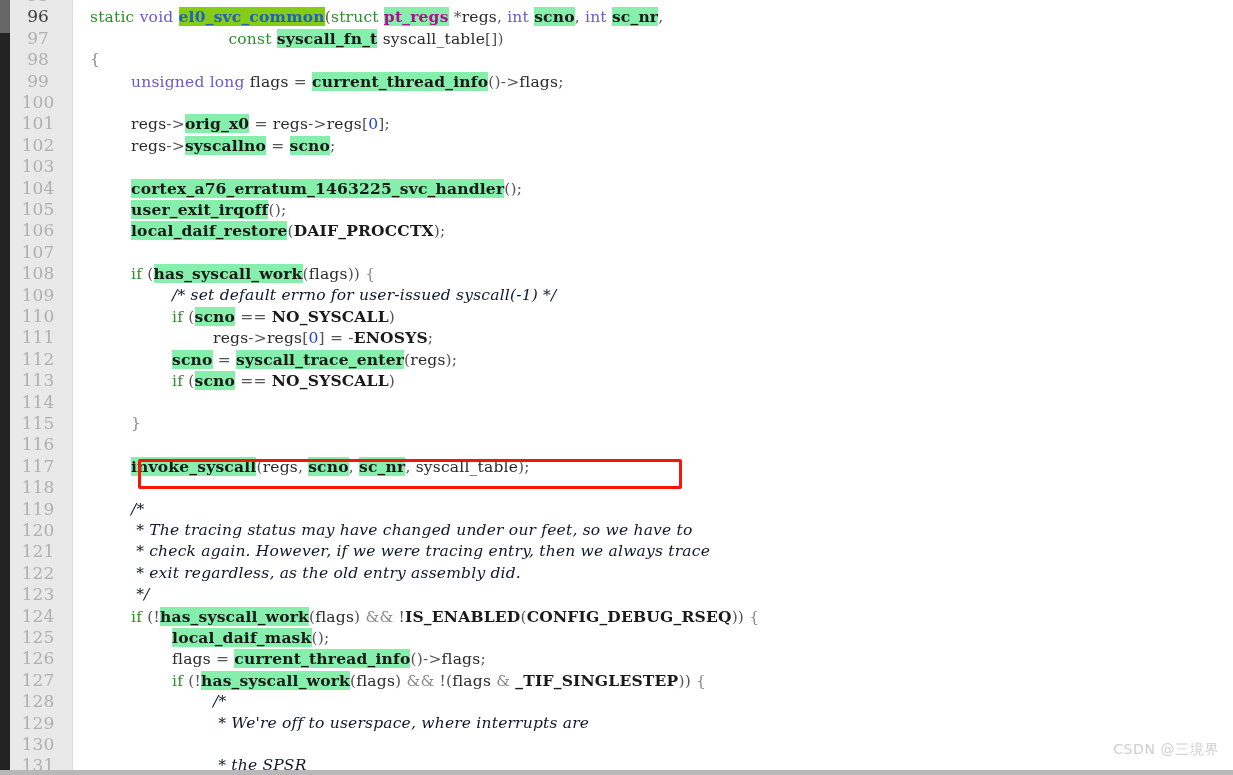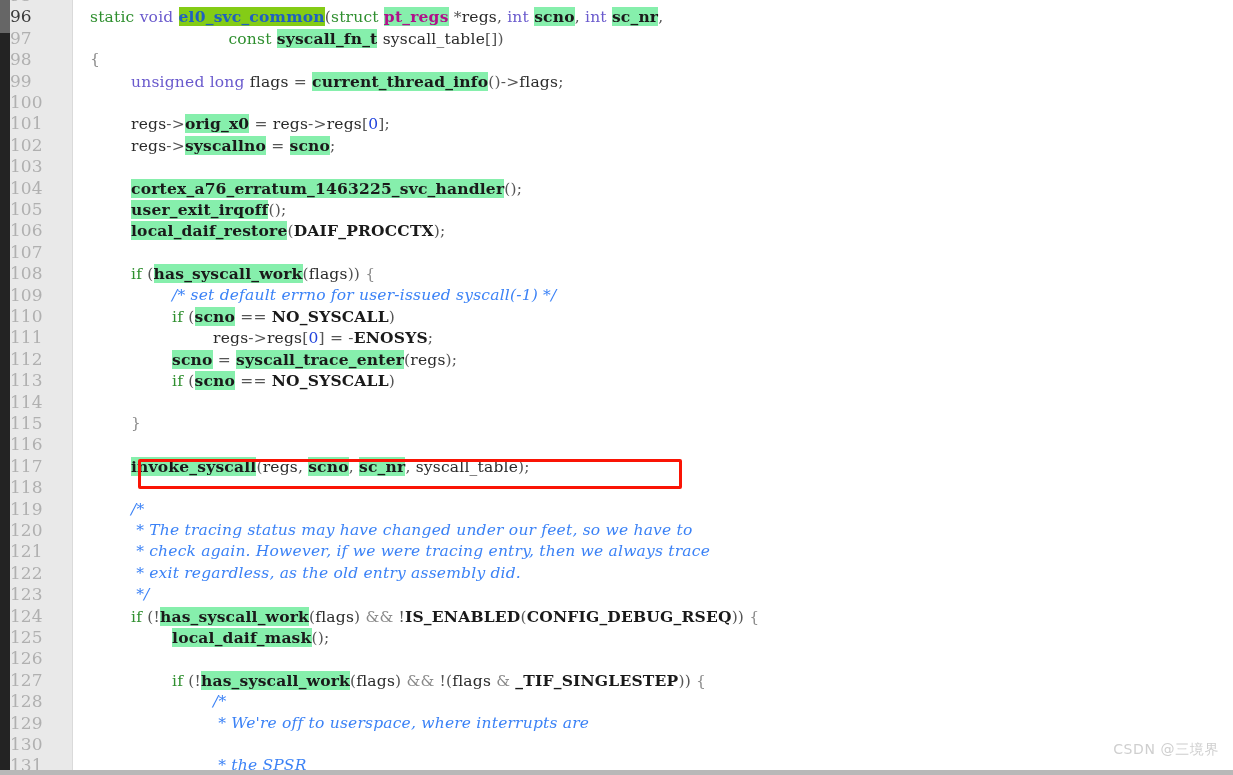--- a/index.html
+++ b/index.html
@@ -72,21 +72,21 @@
     position: absolute;
     left: 0;
     width: 1233px;
     height: 21.4px;
     white-space: pre;
   }
   .row .ln {
     position: absolute;
     left: 10px;
     width: 56px;
-    text-align: left;
+    text-align: center;
     color: #b0b0b0;
     font-family: "DejaVu Serif", "Liberation Serif", serif;
     font-size: 17px;
     line-height: 21.4px;
     height: 21.4px;
     z-index: 4;
   }
   .row .code {
     position: absolute;
     left: 90px;
@@ -114,21 +114,21 @@
   
   .k      { color: #2f8f2f; }                        
   .kt     { color: #6a5acd; }                        
   .fn     { color: #2060c0; font-weight: bold; background:#84cc16; }  
   .ty     { color: #b0108a; font-weight: bold; background:#86efac; }  
   .id     { color: #1a1a1a; font-weight: bold; background:#86efac; }  
   .idp    { color: #1a1a1a; font-weight: bold; }     
   .pl     { color: #2a2a2a; }                        
   .num    { color: #2244dd; }                        
   .punct  { color: #555555; }                        
-  .cm     { color: #3b82f6; font-style: italic; }    
+  .cm     { color: #0f172a; font-style: italic; }    
   .brace  { color: #8a8a8a; }
 
   
   #redbox {
     position: absolute;
     left: 138px;
     top: 459px;
     width: 544px;
     height: 30px;
     border: 3px solid #fa1405;
@@ -204,21 +204,21 @@
       <div class="row" style="top: 434.4px;"><span class="ln">116</span><span class="code"></span></div>
       <div class="row" style="top: 455.8px;"><span class="ln">117</span><span class="code"><span class="pl">        </span><span class="id">invoke_syscall</span><span class="punct">(</span><span class="pl">regs</span><span class="punct">, </span><span class="id">scno</span><span class="punct">, </span><span class="id">sc_nr</span><span class="punct">, </span><span class="pl">syscall_table</span><span class="punct">);</span></span></div>
       <div class="row" style="top: 477.2px;"><span class="ln">118</span><span class="code"></span></div>
       <div class="row" style="top: 498.6px;"><span class="ln">119</span><span class="code"><span class="pl">        </span><span class="cm">/*</span></span></div>
       <div class="row" style="top: 520px;"><span class="ln">120</span><span class="code"><span class="pl">         </span><span class="cm">* The tracing status may have changed under our feet, so we have to</span></span></div>
       <div class="row" style="top: 541.4px; padding-left: 24px;"><span class="ln">121</span><span class="code"><span class="pl">         </span><span class="cm">* check again. However, if we were tracing entry, then we always trace</span></span></div>
       <div class="row" style="top: 562.8px;"><span class="ln">122</span><span class="code"><span class="pl">         </span><span class="cm">* exit regardless, as the old entry assembly did.</span></span></div>
       <div class="row" style="top: 584.2px;"><span class="ln">123</span><span class="code"><span class="pl">         </span><span class="cm">*/</span></span></div>
       <div class="row" style="top: 605.6px;"><span class="ln">124</span><span class="code"><span class="pl">        </span><span class="k">if</span><span class="punct"> (!</span><span class="id">has_syscall_work</span><span class="punct">(</span><span class="pl">flags</span><span class="punct">) </span><span class="brace">&amp;&amp;</span><span class="punct"> !</span><span class="idp">IS_ENABLED</span><span class="punct">(</span><span class="idp">CONFIG_DEBUG_RSEQ</span><span class="punct">)) </span><span class="brace">{</span></span></div>
       <div class="row" style="top: 627px;"><span class="ln">125</span><span class="code"><span class="pl">                </span><span class="id">local_daif_mask</span><span class="punct">();</span></span></div>
-      <div class="row" style="top: 648.4px;"><span class="ln">126</span></div>
+      <div class="row" style="top: 648.4px;"><span class="ln">126</span><span class="code"><span class="pl">                </span><span class="pl">flags</span><span class="punct"> = </span><span class="id">current_thread_info</span><span class="punct">()</span><span class="punct">-&gt;</span><span class="pl">flags</span><span class="punct">;</span></span></div>
       <div class="row" style="top: 669.8px;"><span class="ln">127</span><span class="code"><span class="pl">                </span><span class="k">if</span><span class="punct"> (!</span><span class="id">has_syscall_work</span><span class="punct">(</span><span class="pl">flags</span><span class="punct">) </span><span class="brace">&amp;&amp;</span><span class="punct"> !(</span><span class="pl">flags</span><span class="brace"> &amp; </span><span class="idp">_TIF_SINGLESTEP</span><span class="punct">)) </span><span class="brace">{</span></span></div>
       <div class="row" style="top: 691.2px;"><span class="ln">128</span><span class="code"><span class="pl">                        </span><span class="cm">/*</span></span></div>
       <div class="row" style="top: 712.6px;"><span class="ln">129</span><span class="code"><span class="pl">                         </span><span class="cm">* We're off to userspace, where interrupts are</span></span></div>
       <div class="row" style="top: 734px;"><span class="ln">130</span><span class="code"><span class="pl">                         </span></span></div>
       <div class="row" style="top: 755.4px;"><span class="ln">131</span><span class="code"><span class="pl">                         </span><span class="cm">* the SPSR</span></span></div>
     </div>
 
   <div id="scroll-rail">
     <div id="scroll-thumb"></div>
   </div>

